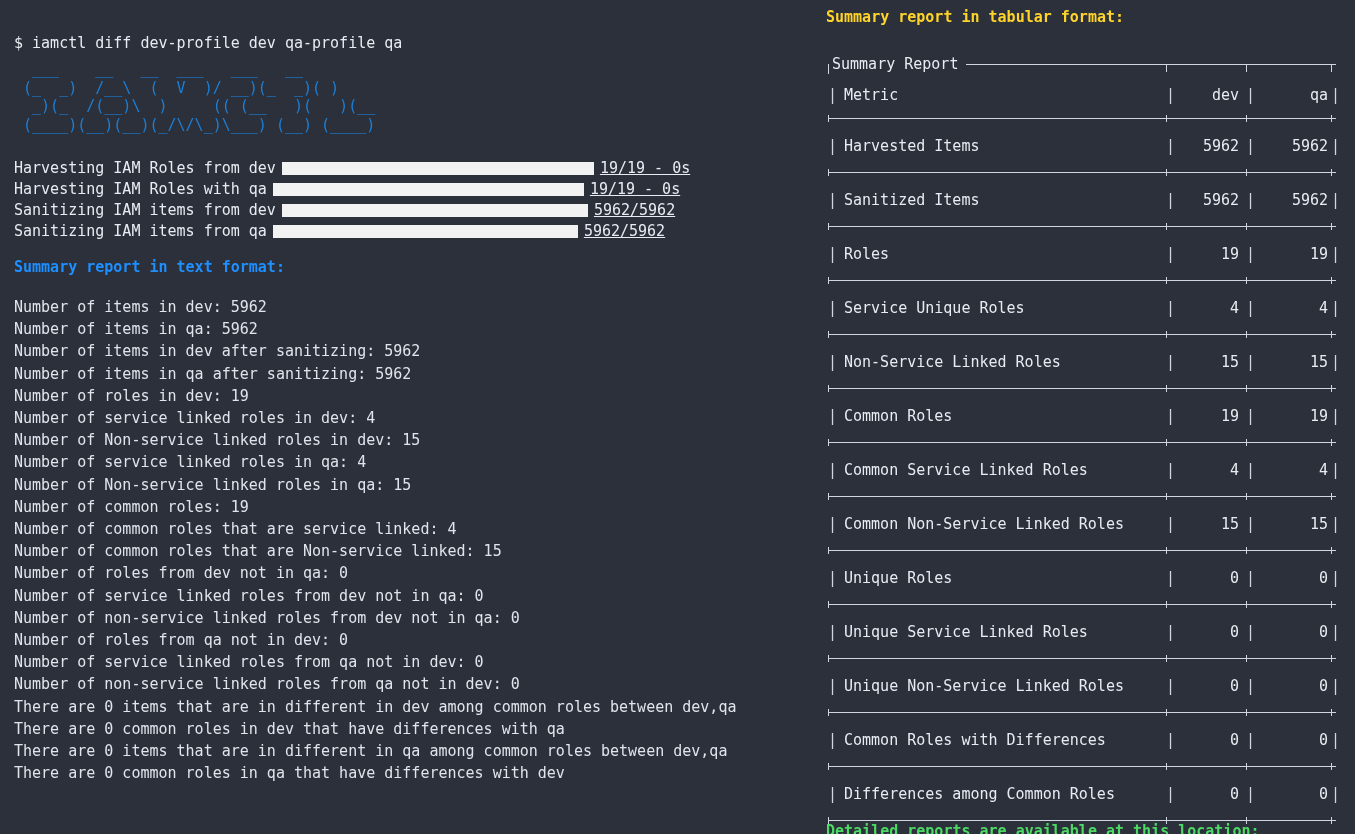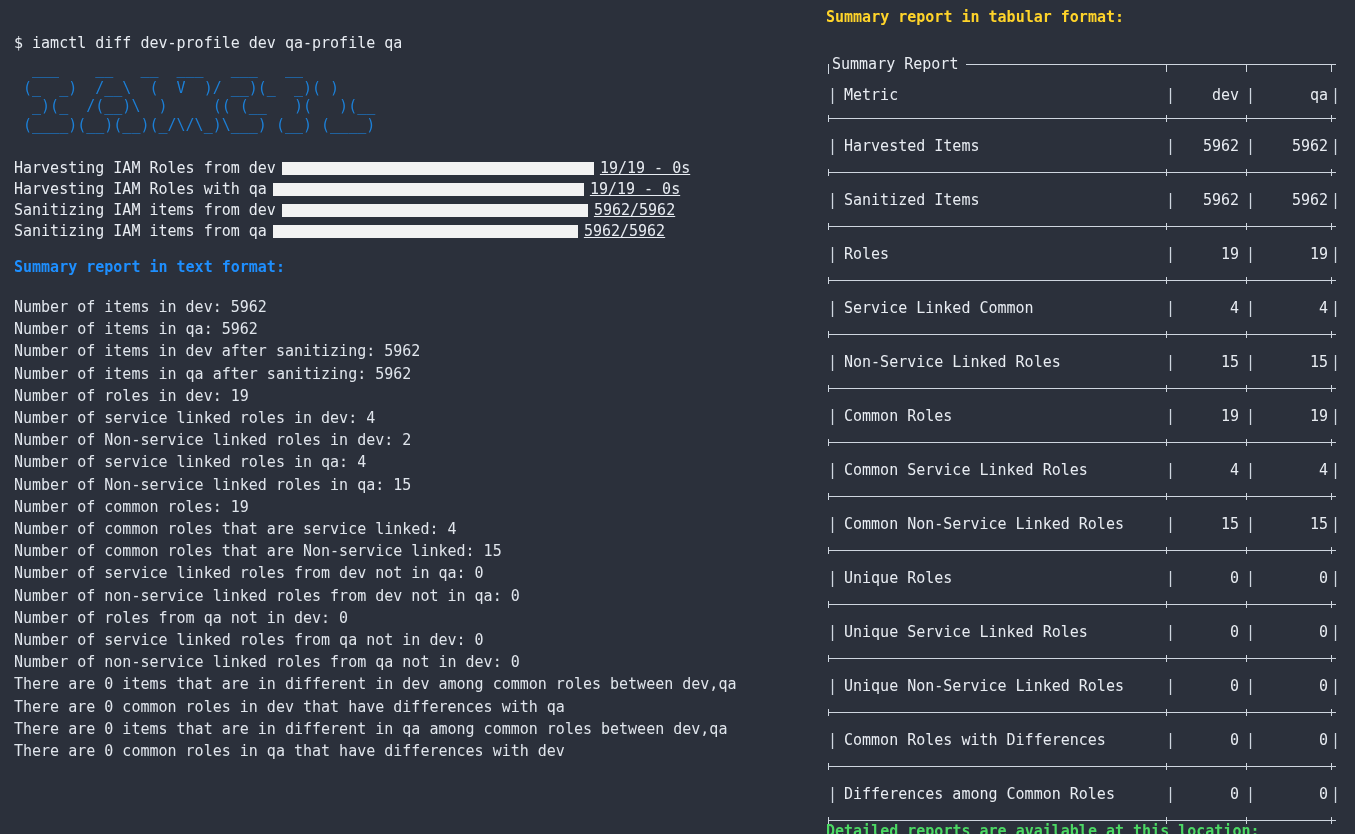--- a/index.html
+++ b/index.html
@@ -244,26 +244,27 @@
 
     <div class="section-title-blue">Summary report in text format:</div>
 
     <div id="text-report">
         <div class="report-line">Number of items in dev: 5962</div>
         <div class="report-line">Number of items in qa: 5962</div>
         <div class="report-line">Number of items in dev after sanitizing: 5962</div>
         <div class="report-line">Number of items in qa after sanitizing: 5962</div>
         <div class="report-line">Number of roles in dev: 19</div>
         <div class="report-line">Number of service linked roles in dev: 4</div>
-        <div class="report-line">Number of Non-service linked roles in dev: 2</div>
+        <div class="report-line">Number of Non-service linked roles in dev: 15</div>
         <div class="report-line">Number of service linked roles in qa: 4</div>
         <div class="report-line">Number of Non-service linked roles in qa: 15</div>
         <div class="report-line">Number of common roles: 19</div>
         <div class="report-line">Number of common roles that are service linked: 4</div>
         <div class="report-line">Number of common roles that are Non-service linked: 15</div>
+        <div class="report-line">Number of roles from dev not in qa: 0</div>
         <div class="report-line">Number of service linked roles from dev not in qa: 0</div>
         <div class="report-line">Number of non-service linked roles from dev not in qa: 0</div>
         <div class="report-line">Number of roles from qa not in dev: 0</div>
         <div class="report-line">Number of service linked roles from qa not in dev: 0</div>
         <div class="report-line">Number of non-service linked roles from qa not in dev: 0</div>
         <div class="report-line">There are 0 items that are in different in dev among common roles between dev,qa</div>
         <div class="report-line">There are 0 common roles in dev that have differences with qa</div>
         <div class="report-line">There are 0 items that are in different in qa among common roles between dev,qa</div>
         <div class="report-line">There are 0 common roles in qa that have differences with dev</div>
       </div>
@@ -344,21 +345,21 @@
           <div class="tick" style="left: 2px;"></div>
           <div class="tick" style="left: 340px;"></div>
           <div class="tick" style="left: 420px;"></div>
           <div class="tick" style="left: 505px;"></div>
         </div>
         <div class="trow">
           <div class="cellpipe" style="left: 2px;">|</div>
           <div class="cellpipe" style="left: 340px;">|</div>
           <div class="cellpipe" style="left: 420px;">|</div>
           <div class="cellpipe" style="left: 505px;">|</div>
-          <div class="cell-metric">Service Linked Common</div>
+          <div class="cell-metric">Service Unique Roles</div>
           <div class="cell-num cell-dev">4</div>
           <div class="cell-num cell-qa">4</div>
         </div>
         <div class="trow-sep">
           <div class="sep-line" style="width: 508px; left: 2px; right: auto;"></div>
           <div class="tick" style="left: 2px;"></div>
           <div class="tick" style="left: 340px;"></div>
           <div class="tick" style="left: 420px;"></div>
           <div class="tick" style="left: 505px;"></div>
         </div>

